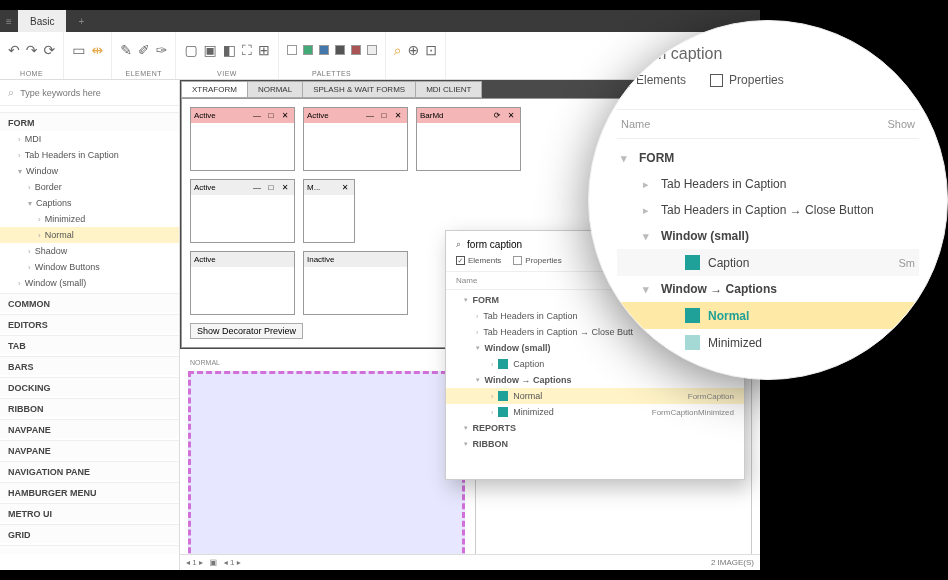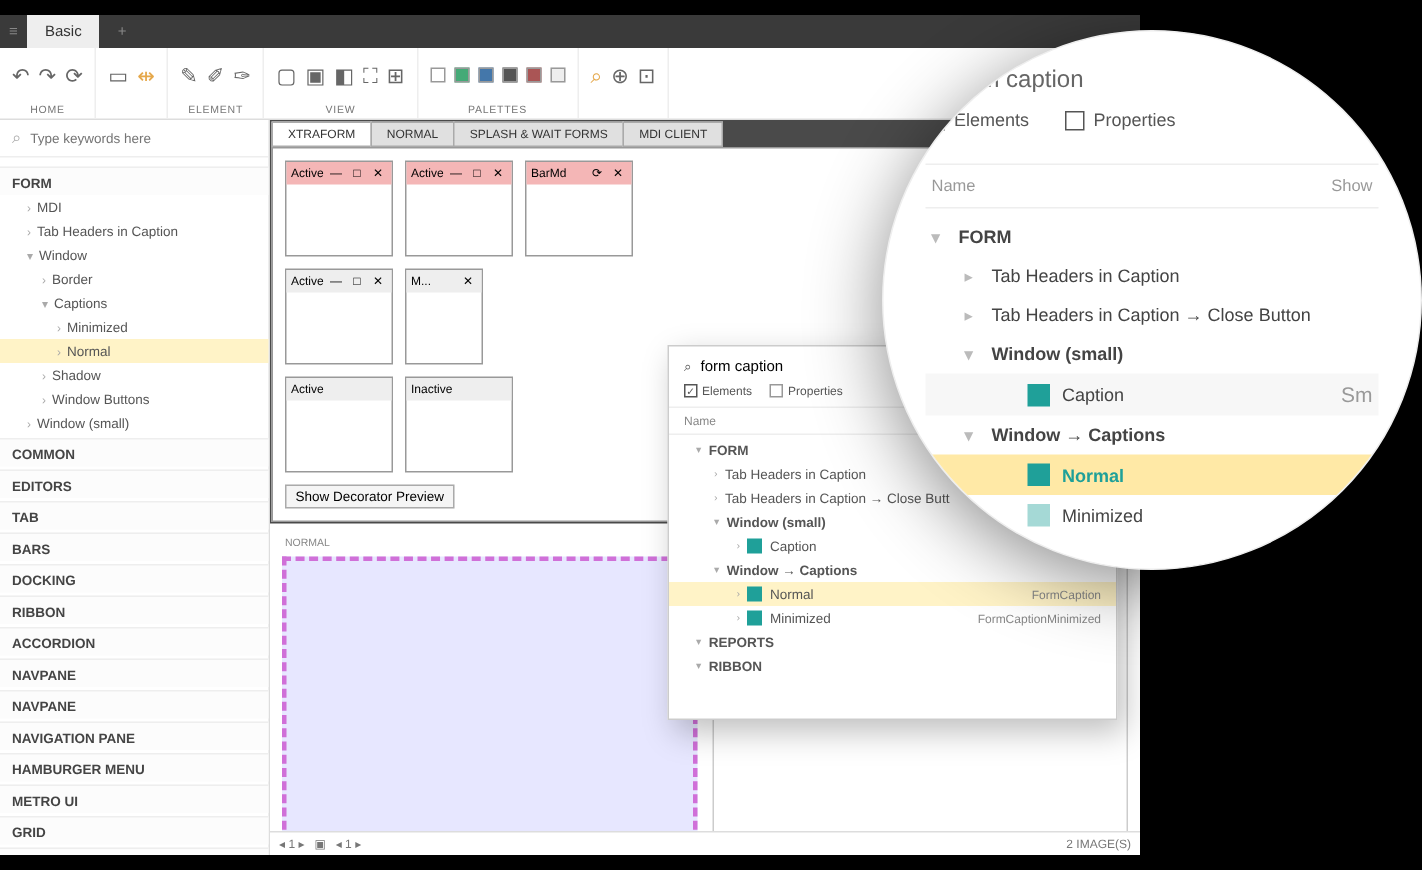--- a/index.html
+++ b/index.html
@@ -37,21 +37,21 @@
 .tree .node.selected { background: #fff3c7; }
 
 
 .main { flex: 1; display: flex; flex-direction: column; background: #fff; overflow: hidden; }
 .canvas-area { background: #4a4a4a; padding: 1px; flex: 0 0 auto; }
 .canvas-tabs { display: flex; font-size: 8px; background: #4a4a4a; }
 .canvas-tabs div { background: #e0e0e0; padding: 3px 10px; border: 1px solid #aaa; margin-right: -1px; color: #333; }
 .canvas-tabs div.active { background: #fff; }
 .forms-grid { background: #fff; border: 1px solid #999; padding: 8px; display: flex; flex-direction: column; gap: 8px; }
 .forms-row { display: flex; gap: 8px; }
-.miniform { border: 1px solid #999; width: 72px; height: 64px; display: flex; flex-direction: column; }
+.miniform { border: 1px solid #999; width: 105px; height: 64px; display: flex; flex-direction: column; }
 .miniform .cap { height: 15px; display: flex; align-items: center; font-size: 8px; padding: 0 3px; gap: 2px; }
 .miniform .cap.pink { background: #f4b6b6; }
 .miniform .cap.gray { background: #eee; }
 .miniform .cap .t { flex: 1; }
 .miniform .cap .btn { width: 12px; text-align: center; font-size: 8px; }
 .decorator-btn { font-size: 9px; padding: 2px 6px; border: 1px solid #aaa; background: #f5f5f5; align-self: flex-start; cursor: pointer; }
 
 .images-area { flex: 1; padding: 8px; display: flex; gap: 12px; position: relative; }
 .imgtiles { display: flex; gap: 10px; flex: 1; }
 .imgtile { flex: 1; display: flex; flex-direction: column; }
@@ -98,21 +98,21 @@
 .lens .lnode.l1 { padding-left: 4px; }
 .lens .lnode.l2 { padding-left: 26px; }
 .lens .lnode.l3 { padding-left: 50px; }
 .lens .lnode.sel { background: #ffe9a6; }
 .lens .lnode.hov { background: #f7f7f7; }
 .lens .lnode .ic { width: 15px; height: 15px; background: #1fa099; display: inline-block; position: relative; }
 .lens .lnode .ic.dim { opacity: .4; }
 .lens .lnode .lchv { color: #bbb; font-size: 11px; width: 10px; }
 .lens .lnode .txt { flex: 1; color: #444; }
 .lens .lnode.sel .txt { color: #1fa099; font-weight: 600; }
-.lens .lnode .val { color: #999; font-size: 14px; }
+.lens .lnode .val { color: #999; font-size: 11px; }
 </style>
 </head>
 <body>
 
 <div class="app">
 
   <div class="titlebar">
     <div class="menu-icon">≡</div>
     <div class="tab active">Basic</div>
     <div class="tab add">+</div>
@@ -234,23 +234,20 @@
             <span>TAB</span>
           </div>
           <div class="node section">
             <span>BARS</span>
           </div>
           <div class="node section">
             <span>DOCKING</span>
           </div>
           <div class="node section">
             <span>RIBBON</span>
-          </div>
-          <div class="node section">
-            <span>ACCORDION</span>
           </div>
           <div class="node section">
             <span>NAVPANE</span>
           </div>
           <div class="node section">
             <span>NAVPANE</span>
           </div>
           <div class="node section">
             <span>NAVIGATION PANE</span>
           </div>

